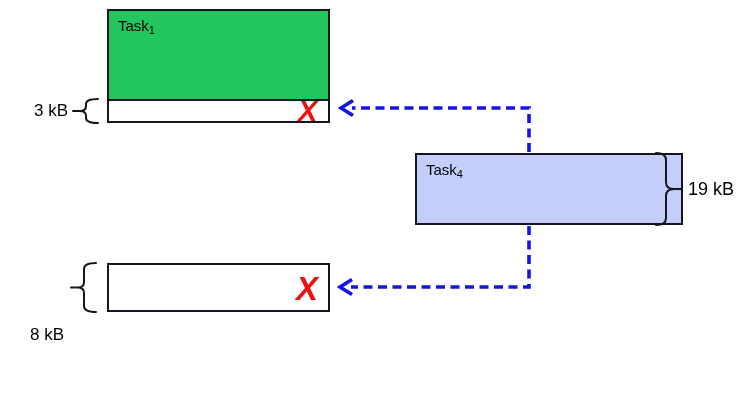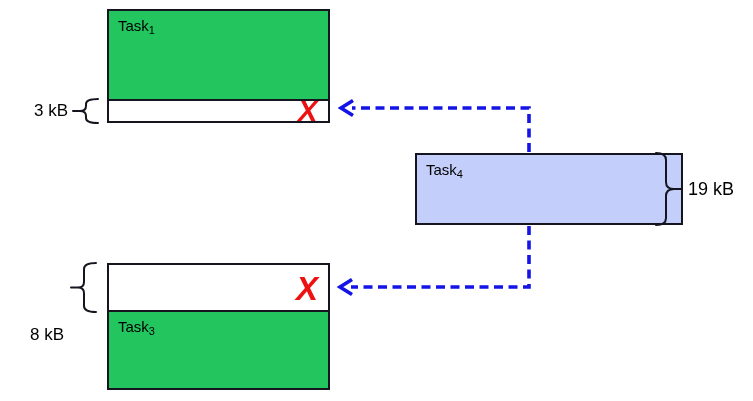--- a/index.html
+++ b/index.html
@@ -40,23 +40,20 @@
 
   <div class="seg task-fill" style="top:9px;height:92px;">
     <div class="box-label"><span>Task</span><span class="sub">1</span></div>
   </div>
 
   <div class="seg gap-fill" style="top:99px;height:24px;"></div>
 
 
   <div class="seg gap-fill" style="top:263px;height:49px;"></div>
 
-  <div class="seg task-fill" style="top:310px;height:80px;">
-    <div class="box-label"><span>Task</span><span class="sub">3</span></div>
-  </div>
 
   <div class="size-label" style="left:8px;top:101px;width:60px;">3 kB</div>
   <div class="overlay" style="left:72px;top:97px;">
     <svg width="30" height="28" viewBox="0 0 30 28">
       <path d="M 26 2 Q 14 2 14 7 L 14 9 Q 14 14 8 14 Q 14 14 14 19 L 14 21 Q 14 26 26 26 M 8 14 L 1 14" fill="none" stroke="#15151f" stroke-width="2" stroke-linecap="round"></path>
     </svg>
   </div>
 
   <div class="size-label" style="left:4px;top:277px;width:60px;margin-top:48px;">8 kB</div>
   <div class="overlay" style="left:70px;top:261px;">

